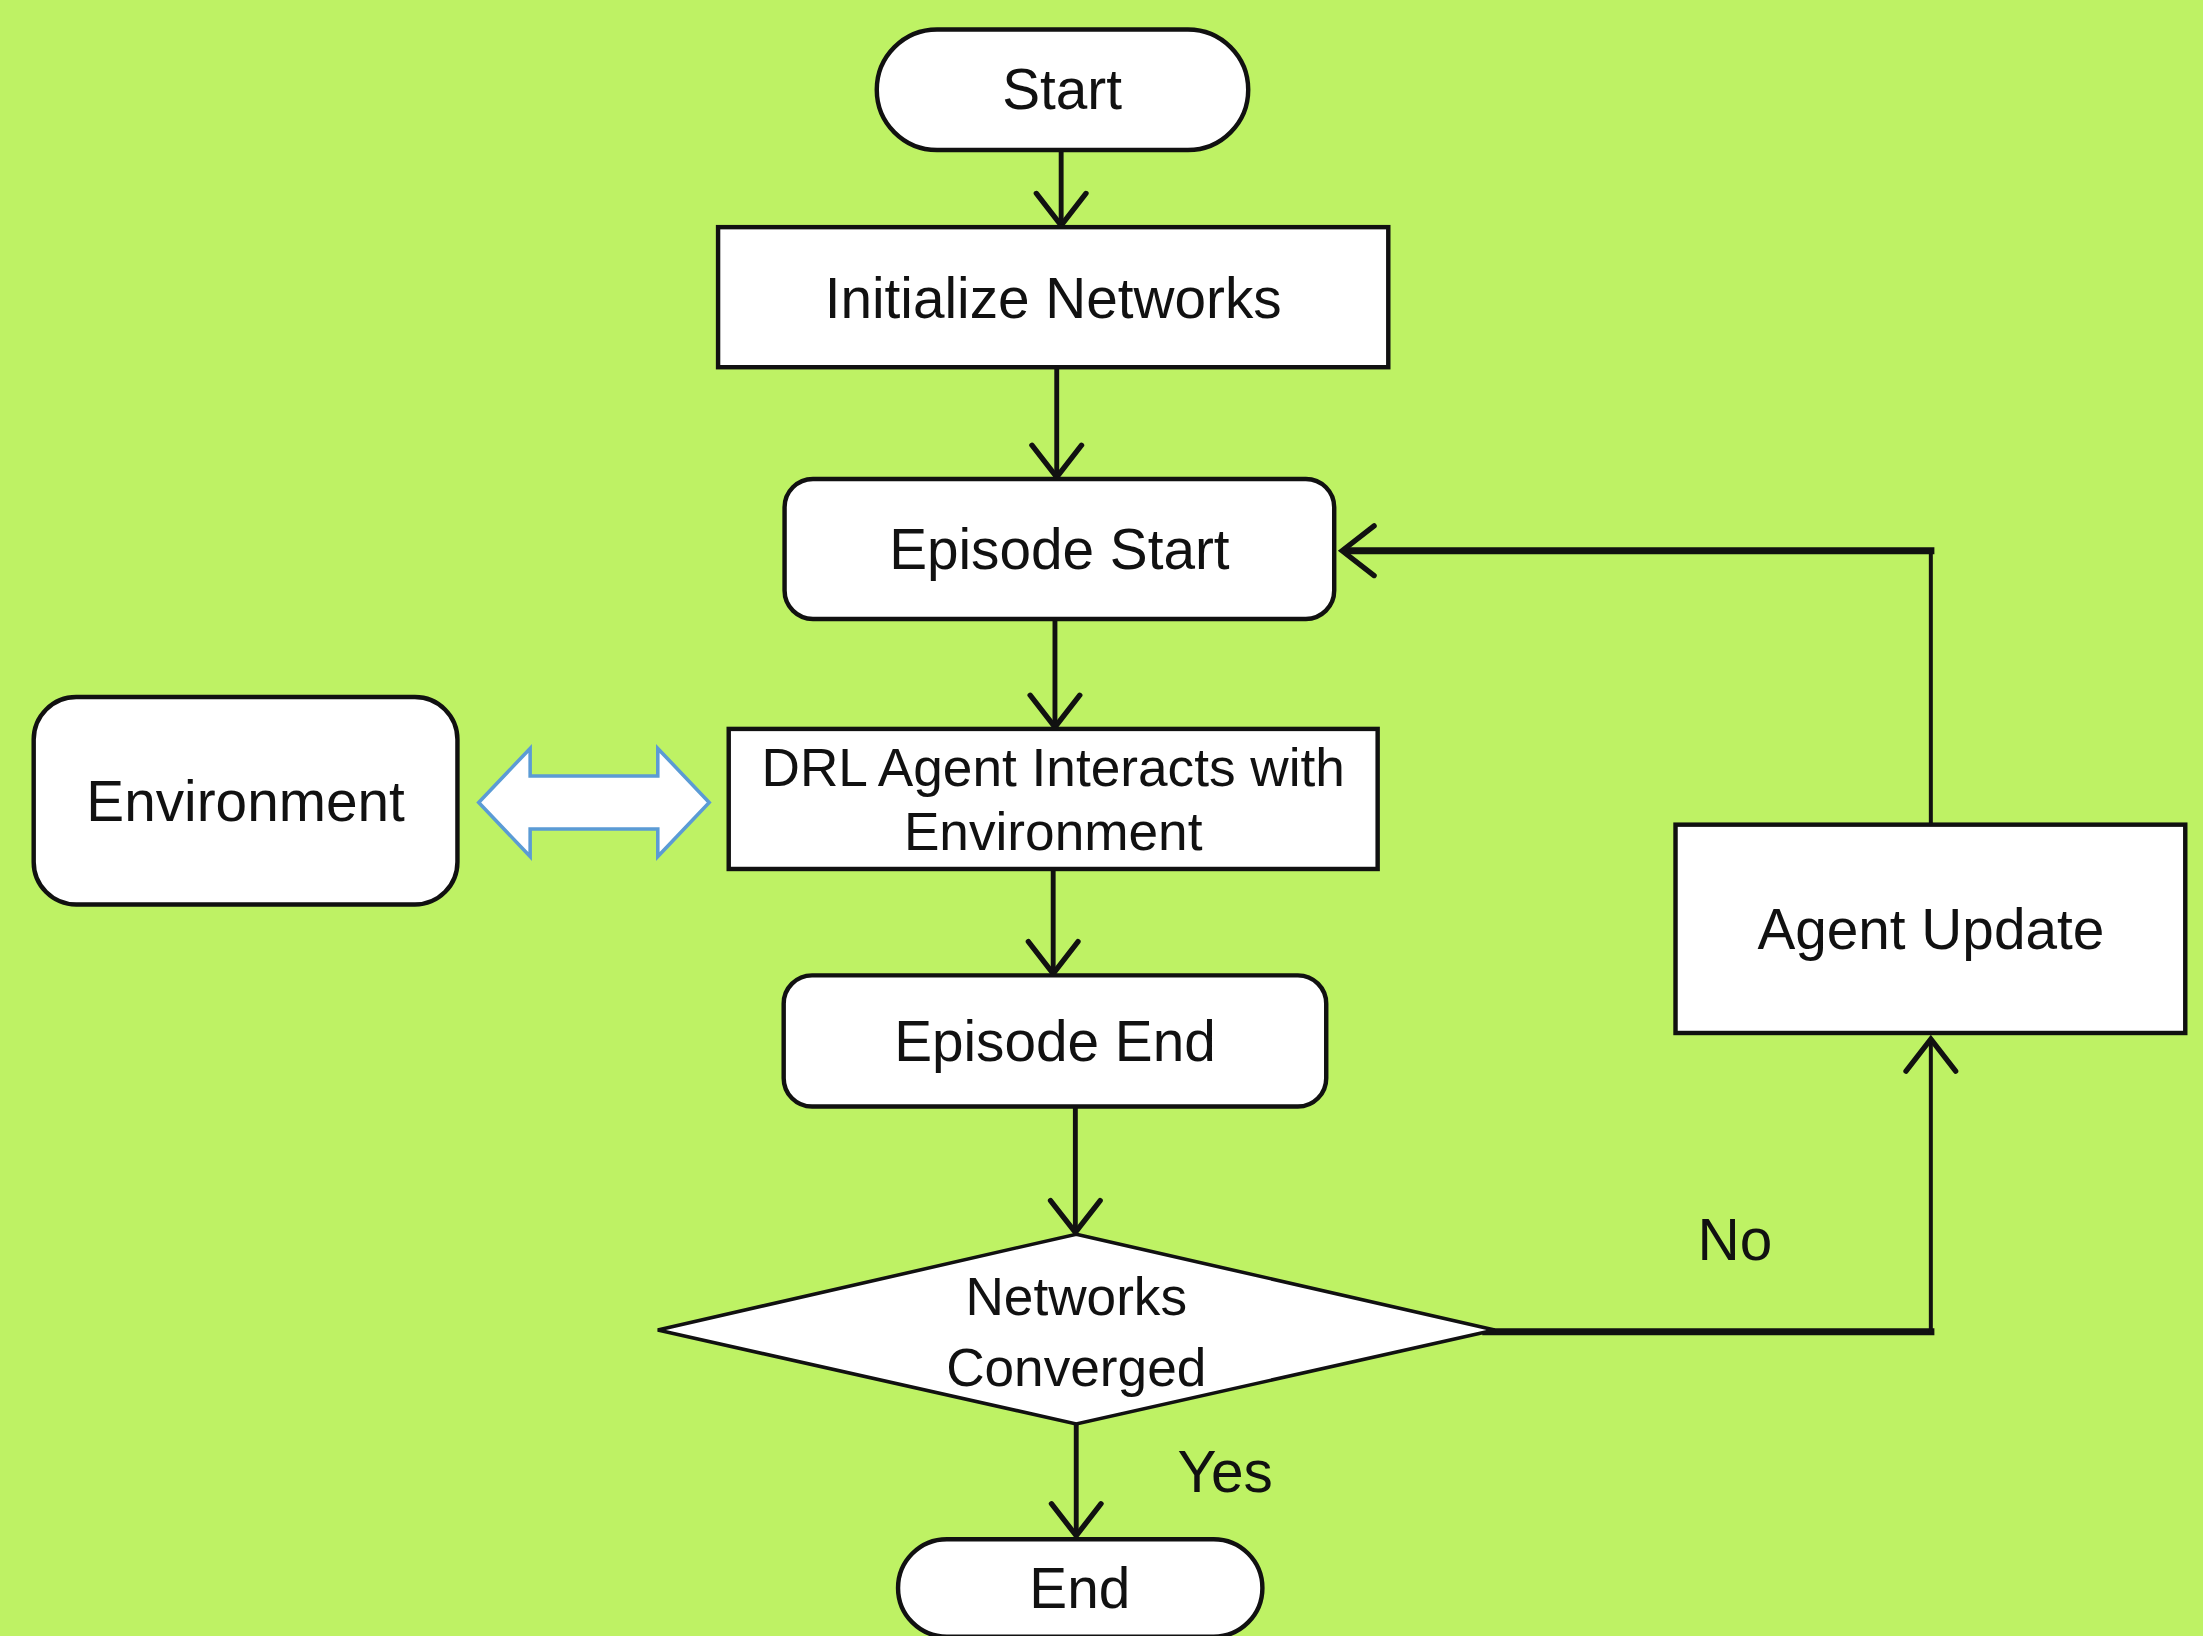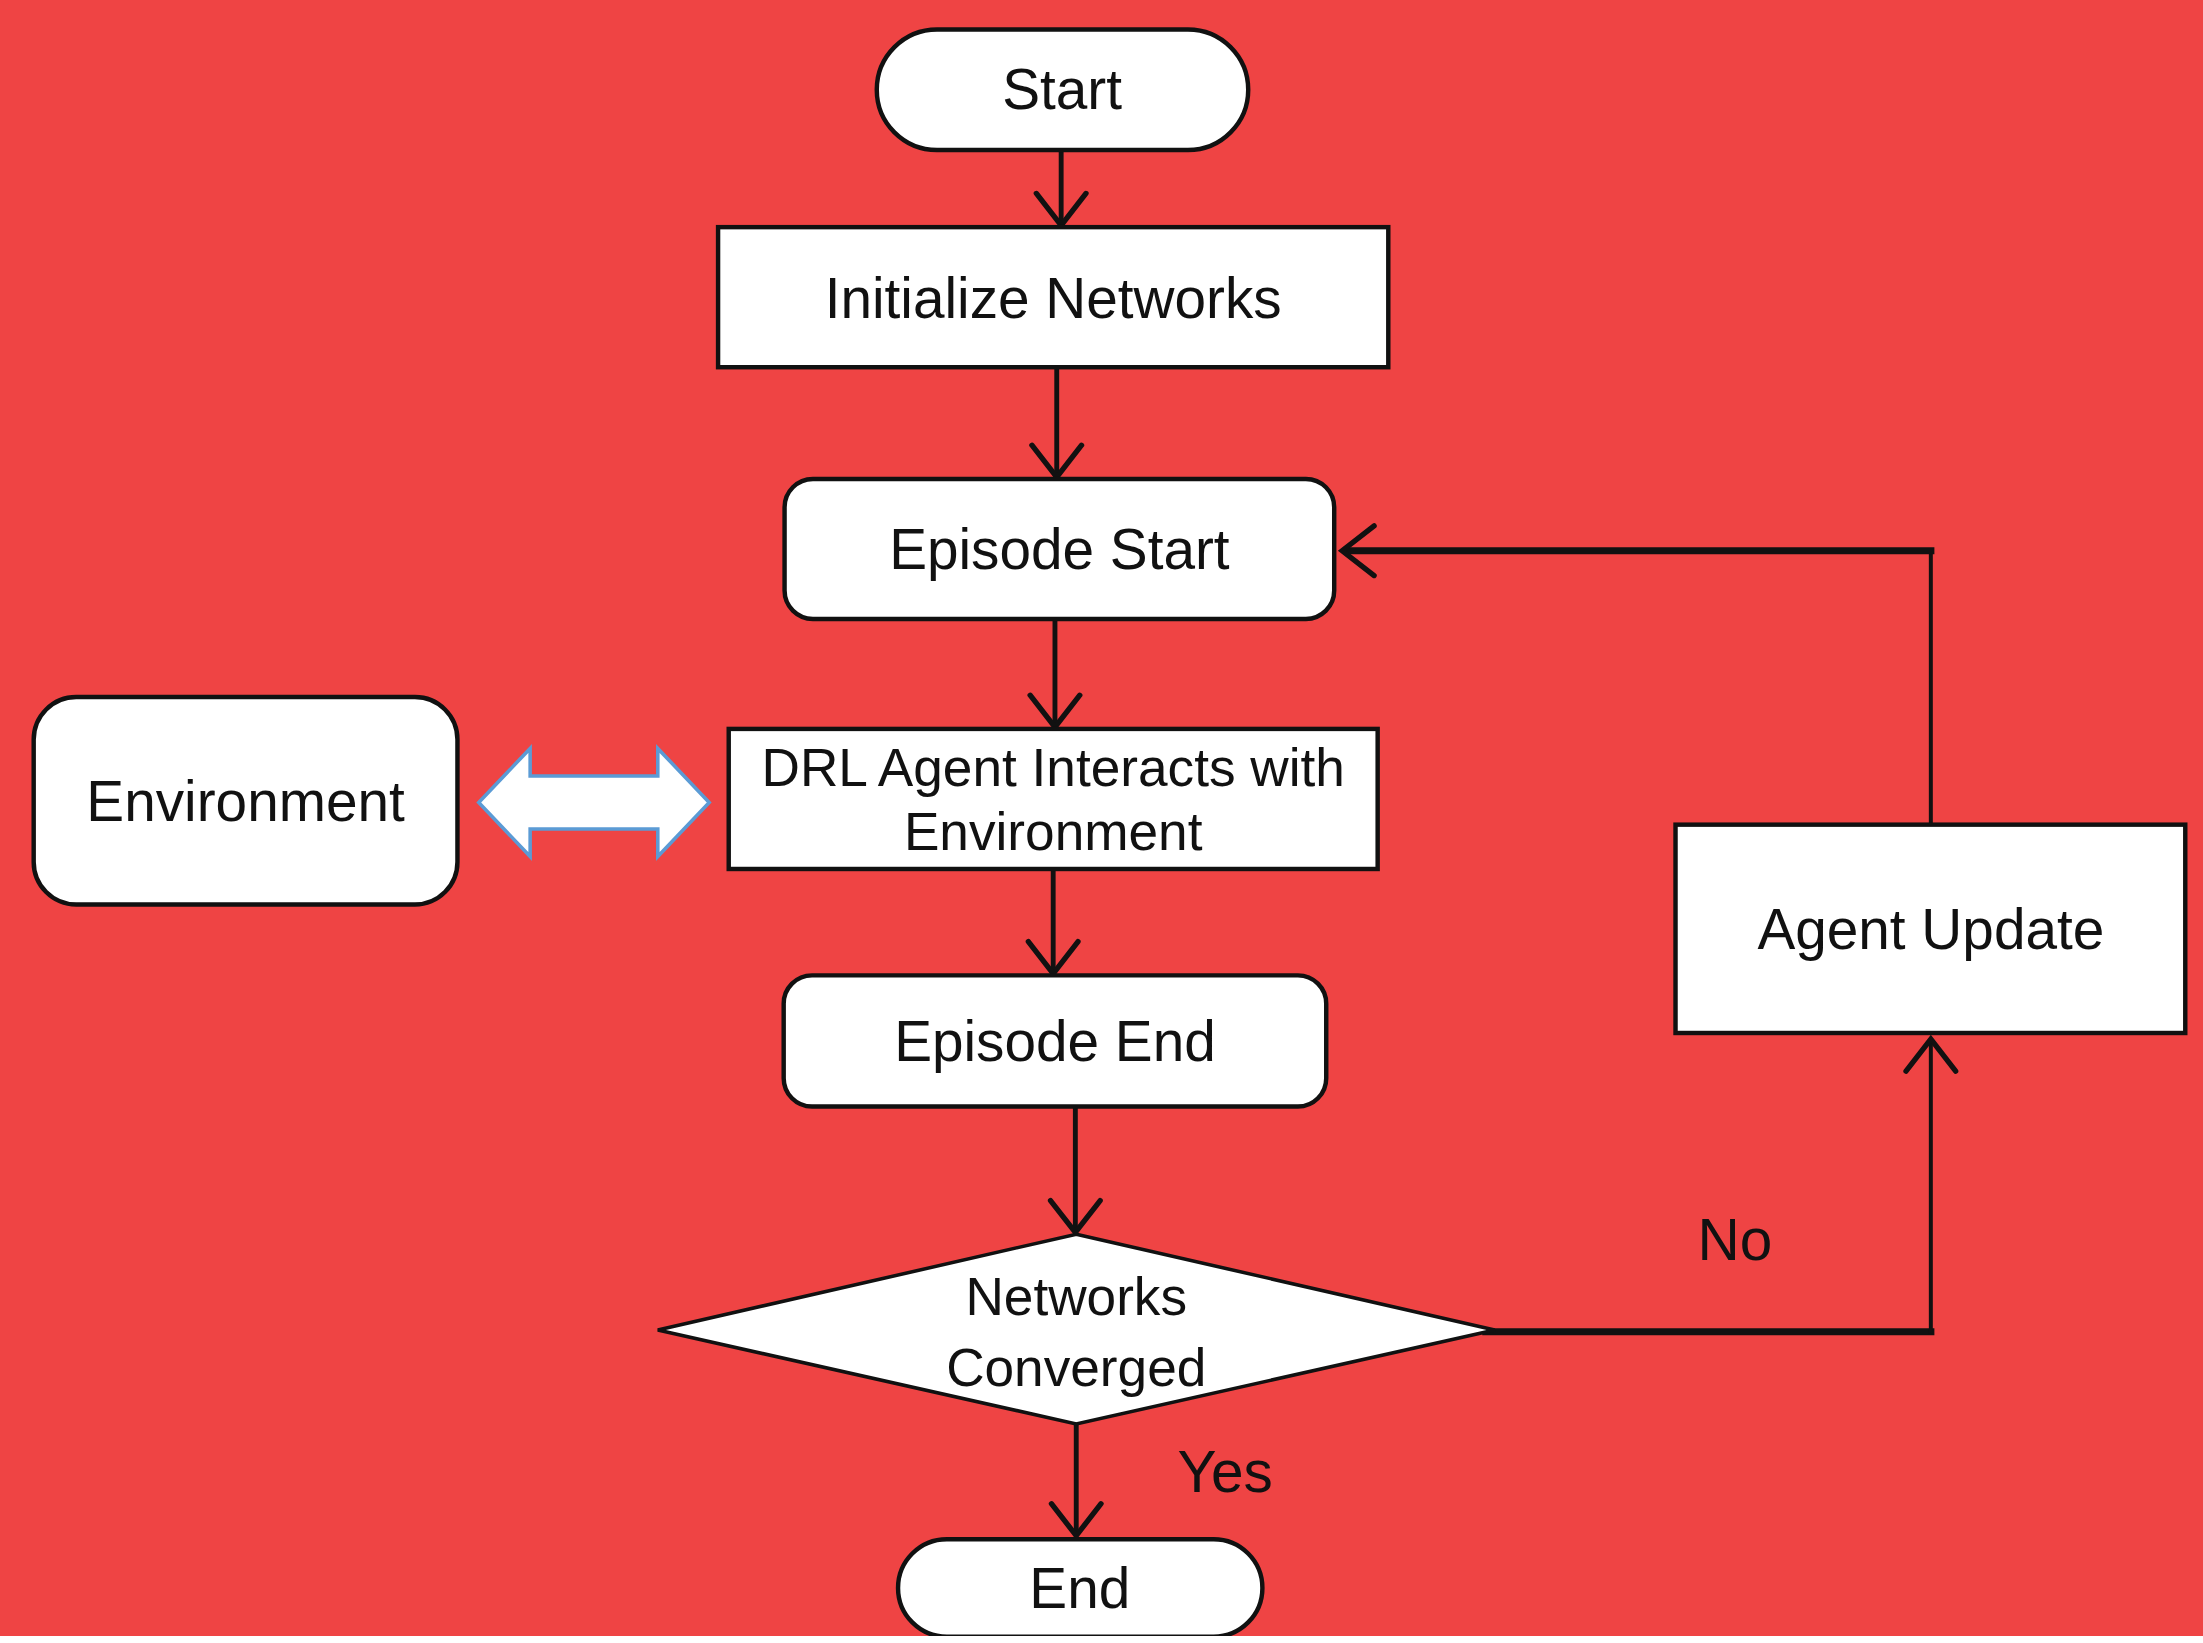--- a/index.html
+++ b/index.html
@@ -1,20 +1,20 @@
 <!DOCTYPE html>
 <html style="font-size:14px"><head>
 <meta charset="utf-8">
 <style>
   html, body { margin: 0; padding: 0; background: #ffffff; }
   .canvas {
     position: relative;
     width: 2203px;
     height: 1636px;
-    background: #ef4444;
+    background: #bef264;
     font-family: "Liberation Sans", sans-serif;
   }
   svg { display: block; }
   text {
     font-family: "Liberation Sans", sans-serif;
     fill: #111111;
   }
   .node-label { font-size: 64px; }
   .node-label-sm { font-size: 60px; }
   .edge-label { font-size: 66px; }

